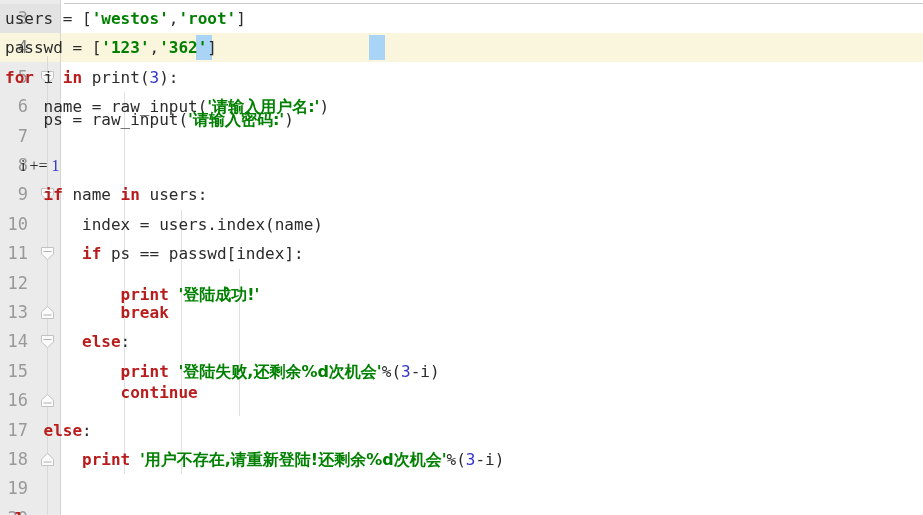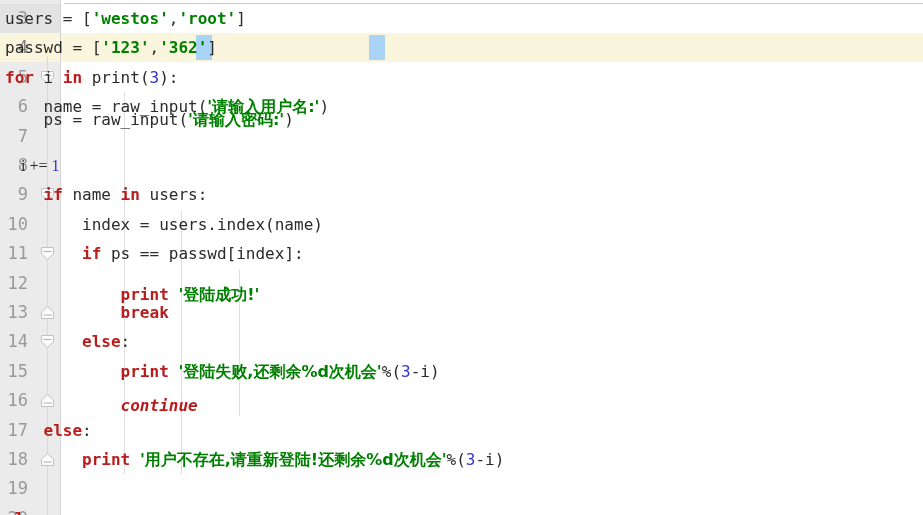--- a/index.html
+++ b/index.html
@@ -249,20 +249,20 @@
       <div class="line" style="top: 92.2px;"><span class="pl">    name </span><span class="op">= </span><span class="fn">raw_input</span><span class="brk">(</span><span class="str cjk">'请输入用户名:'</span><span class="brk">)</span></div>
       <div class="line" style="top: 105px;"><span class="pl">    ps </span><span class="op">= </span><span class="fn">raw_input</span><span class="brk">(</span><span class="str cjk">'请输入密码:'</span><span class="brk">)</span></div>
       <div class="line" style="top: 151px; font-family: Liberation Serif, serif;"><span class="pl">    i </span><span class="op">+= </span><span class="num">1</span></div>
       <div class="line" style="top: 180.4px;"><span class="pl">    </span><span class="kw">if</span><span class="pl"> name </span><span class="kw">in</span><span class="pl"> users:</span></div>
       <div class="line" style="top: 209.8px;"><span class="pl">        index </span><span class="op">= </span><span class="pl">users.index</span><span class="brk">(</span><span class="pl">name</span><span class="brk">)</span></div>
       <div class="line" style="top: 239.2px;"><span class="pl">        </span><span class="kw">if</span><span class="pl"> ps </span><span class="op">== </span><span class="pl">passwd</span><span class="brk">[</span><span class="pl">index</span><span class="op">]:</span></div>
       <div class="line" style="top: 280px;"><span class="pl">            </span><span class="kw">print</span><span class="pl"> </span><span class="str cjk">'登陆成功!'</span></div>
       <div class="line" style="top: 298px;"><span class="pl">            </span><span class="kw">break</span></div>
       <div class="line" style="top: 327.4px;"><span class="pl">        </span><span class="kw">else</span><span class="op">:</span></div>
       <div class="line" style="top: 356.8px;"><span class="pl">            </span><span class="kw">print</span><span class="pl"> </span><span class="str cjk">'登陆失败,还剩余%d次机会'</span><span class="op">%(</span><span class="num">3</span><span class="op">-i)</span></div>
-      <div class="line" style="top: 391px; font-style: italic;"><span class="pl">            </span><span class="kw">continue</span></div>
+      <div class="line" style="top: 378px;"><span class="pl">            </span><span class="kw">continue</span></div>
       <div class="line" style="top: 415.6px;"><span class="pl">    </span><span class="kw">else</span><span class="op">:</span></div>
       <div class="line" style="top: 445px;"><span class="pl">        </span><span class="kw">print</span><span class="pl"> </span><span class="str cjk">'用户不存在,请重新登陆!还剩余%d次机会'</span><span class="op">%(</span><span class="num">3</span><span class="op">-i)</span></div>
       <div class="line" style="top: 474.4px;"></div>
       <div class="line" style="top: 503.8px;"><span class="kw">else</span><span class="op">:</span></div>
     </div>
 
 </div>
 
 </body></html>

